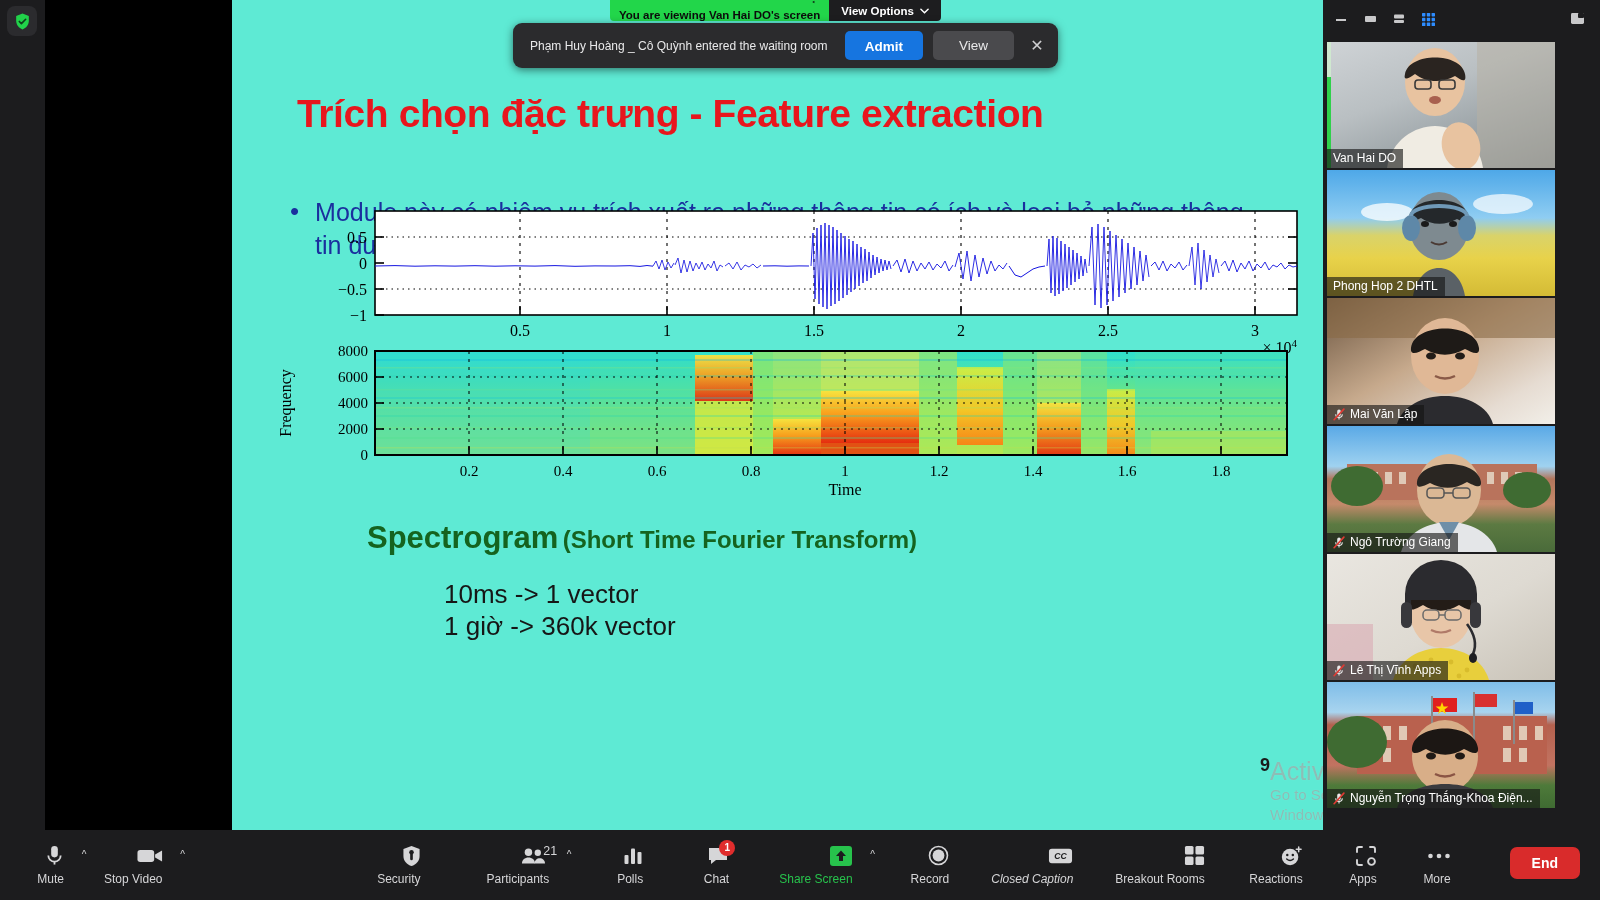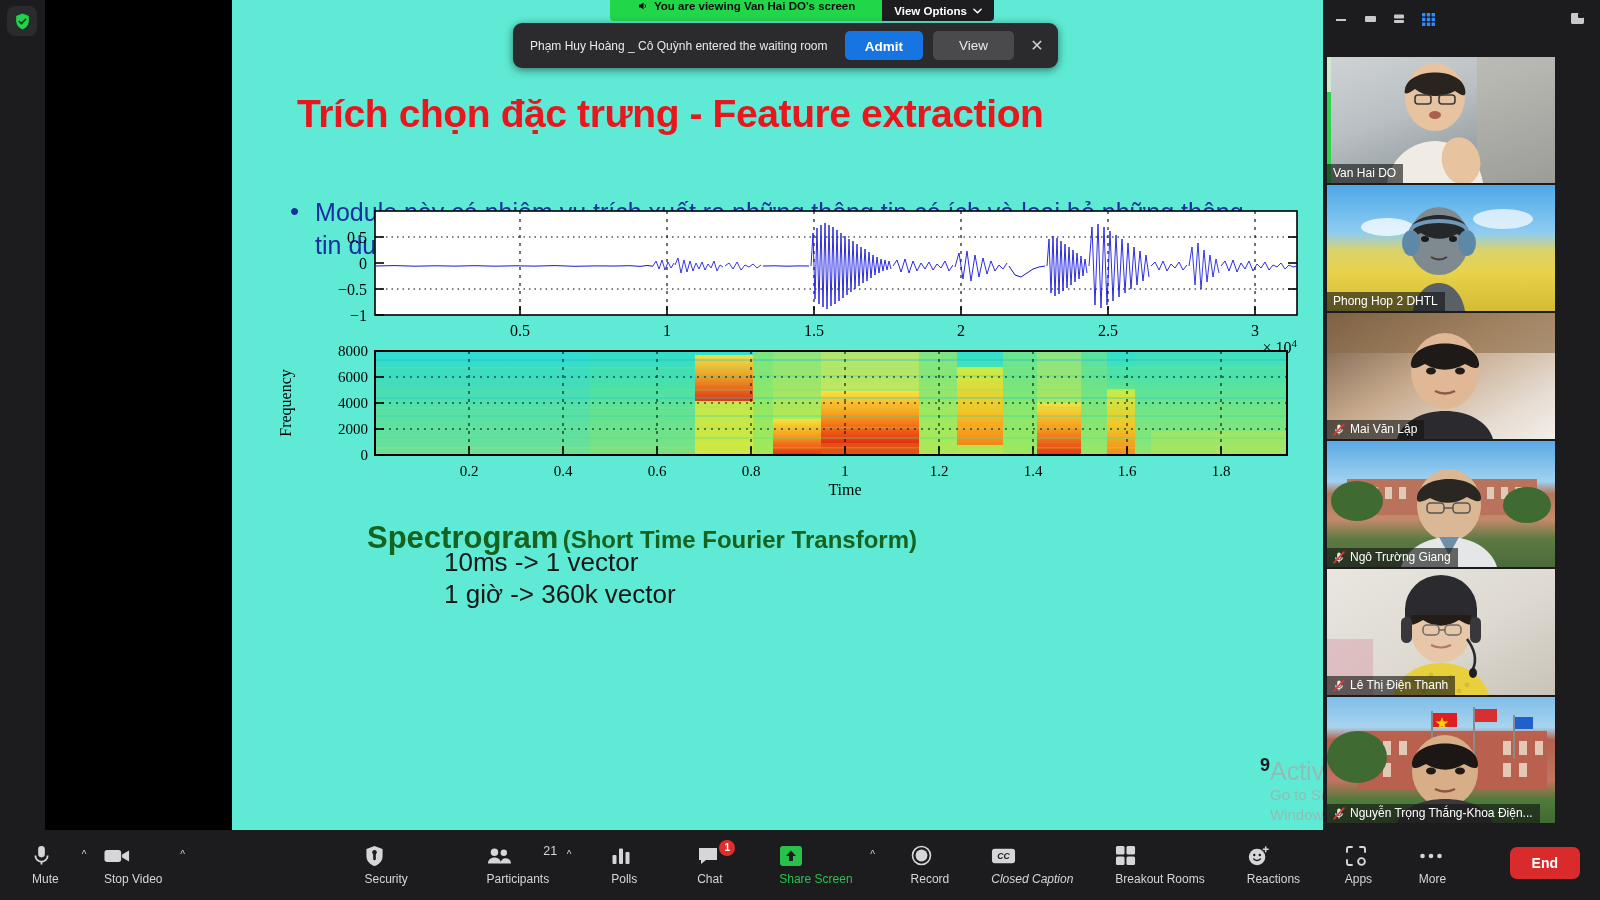--- a/index.html
+++ b/index.html
@@ -51,21 +51,21 @@
   .fig-spec { position: absolute; left: 33px; top: 345px; width: 1050px; height: 155px; }
 
   .fig-caption {
     position: absolute; left: 135px; top: 520px;
     color: #15631f; font-weight: bold; white-space: nowrap;
   }
   .fig-caption .big { font-size: 31px; }
   .fig-caption .small { font-size: 24px; }
 
   .vector-lines {
-    position: absolute; left: 212px; top: 546px;
+    position: absolute; left: 212px; top: 578px;
     color: #161616; font-size: 26px; line-height: 1.24;
   }
   .slide-number {
     position: absolute; left: 1028px; top: 755px;
     color: #1a1a1a; font-size: 18px; font-weight: bold;
   }
 
   
   .watermark {
     position: absolute; left: 1270px; top: 757px; width: 230px;
@@ -76,21 +76,21 @@
   .watermark .w2 { font-size: 15px; line-height: 20px; }
 
   
   .view-bar {
     position: absolute; left: 610px; top: 0; height: 21px;
     display: flex; align-items: stretch; z-index: 30;
     border-radius: 0 0 4px 4px; overflow: hidden;
   }
   .view-bar .green {
     background: #22d64a; color: #0c0c0c; font-size: 11.5px; font-weight: bold;
-    display: flex; align-items: flex-start; gap: 5px; padding: 0 27px;
+    display: flex; align-items: flex-end; gap: 5px; padding: 0 9px; flex-direction: column;
   }
   .view-bar .opts {
     background: #1d1d1f; color: #fff; font-size: 11.5px; font-weight: bold;
     display: flex; align-items: center; gap: 6px; padding: 0 12px;
   }
 
   
   .notif {
     position: absolute; left: 513px; top: 23px; width: 545px; height: 45px;
     background: #2b2b2d; border-radius: 9px; z-index: 40;
@@ -121,21 +121,21 @@
     display: flex; align-items: center; gap: 13px; padding-left: 10px;
   }
   .wc { width: 16px; height: 16px; display: flex; align-items: center; justify-content: center; cursor: pointer; }
   .popout { position: absolute; right: 14px; top: 11px; cursor: pointer; }
 
   .tiles { position: absolute; left: 4px; top: 42px; width: 228px; }
   .tile {
     position: relative; width: 228px; height: 126px; margin-bottom: 2px;
     overflow: hidden; background: #2a2a2c;
   }
-  .tile.active { outline: 2px solid #e8c53a; outline-offset: -2px; margin-top: 15px; }
+  .tile.active { outline: 2px solid #e8c53a; outline-offset: -2px; }
   .tile .speaking-bar {
     position: absolute; left: 0; top: 0; width: 4px; height: 100%;
     background: linear-gradient(#cfe8cf 0%, #cfe8cf 28%, #2fd14a 28%, #2fd14a 100%);
   }
   .namebar {
     position: absolute; left: 0; bottom: 0; max-width: 100%;
     background: rgba(20,20,20,0.62); color: #fff; font-size: 12px;
     padding: 2px 7px 3px 6px; display: flex; align-items: center; gap: 5px;
     white-space: nowrap; overflow: hidden;
   }
@@ -151,21 +151,21 @@
   .gov-bldg { background: linear-gradient(#7fbde8 0%,#a8d4ef 24%,#b4614e 34%,#c27361 66%,#4e7a3a 82%,#3f6b32 100%); }
 
   
   .toolbar {
     position: absolute; left: 0; bottom: 0; width: 1600px; height: 70px;
     background: #1c1c1e; display: flex; align-items: center;
   }
   .tb-left { display: flex; align-items: center; padding-left: 22px; gap: 0; }
   .tb-mid { display: flex; align-items: center; gap: 0; margin-left: 162px; }
   .tb-item {
-    position: relative; display: flex; flex-direction: column; align-items: flex-start;
+    position: relative; display: flex; flex-direction: column; align-items: flex-end;
     justify-content: center; gap: 5px; min-width: 52px; padding: 4px 10px;
     color: #d6d6d8; font-size: 12px; cursor: pointer;
   }
   .tb-item.wide { min-width: 76px; }
   .tb-item.green-label { color: #27c24c; }
   .tb-caret {
     display: flex; align-items: flex-start; justify-content: center;
     padding-top: 6px; width: 20px; height: 44px; color: #d6d6d8;
     font-size: 10px; cursor: pointer;
   }
@@ -629,21 +629,21 @@
             <ellipse cx="146" cy="104" rx="4" ry="5" fill="#1e1e22"></ellipse>
           </svg>
         </div>
         <div class="namebar">
           <svg class="mic-muted" width="12" height="13" viewBox="0 0 14 15">
             <path d="M7 1.6a2.1 2.1 0 012.1 2.1v3.9A2.1 2.1 0 017 9.7a2.1 2.1 0 01-2.1-2.1V3.7A2.1 2.1 0 017 1.6z" fill="#e8e8e8"></path>
             <path d="M3.2 7.1a3.8 3.8 0 007.6 0" stroke="#e8e8e8" stroke-width="1.3" fill="none"></path>
             <line x1="7" y1="11" x2="7" y2="13.4" stroke="#e8e8e8" stroke-width="1.3"></line>
             <line x1="1.3" y1="13.6" x2="12.7" y2="1.2" stroke="#e03b34" stroke-width="1.9" stroke-linecap="round"></line>
           </svg>
-          <span>Lê Thị Điện Thanh</span>
+          <span>Lê Thị Vĩnh Apps</span>
         </div>
       </div>
 
       <div class="tile">
         <div class="art gov-bldg">
           <svg width="228" height="126" viewBox="0 0 228 126">
             <rect x="30" y="34" width="190" height="58" fill="#b9614e"></rect>
             <g fill="#e8dcc8" opacity="0.85">
               <rect x="40" y="44" width="8" height="14"></rect>
                 <rect x="56" y="44" width="8" height="14"></rect>

